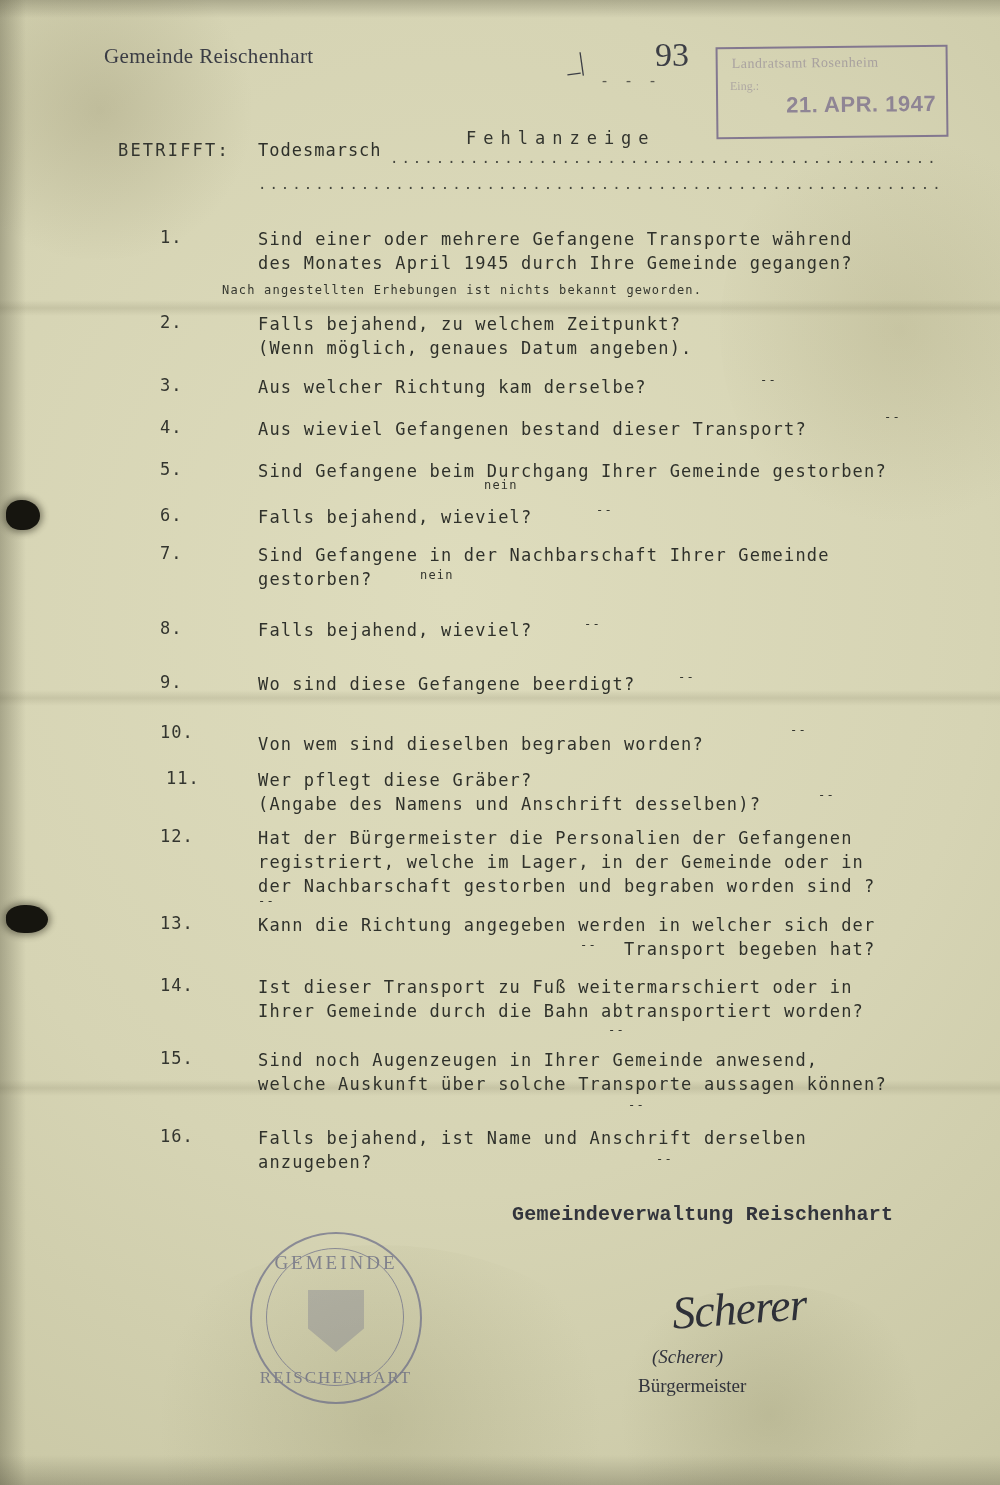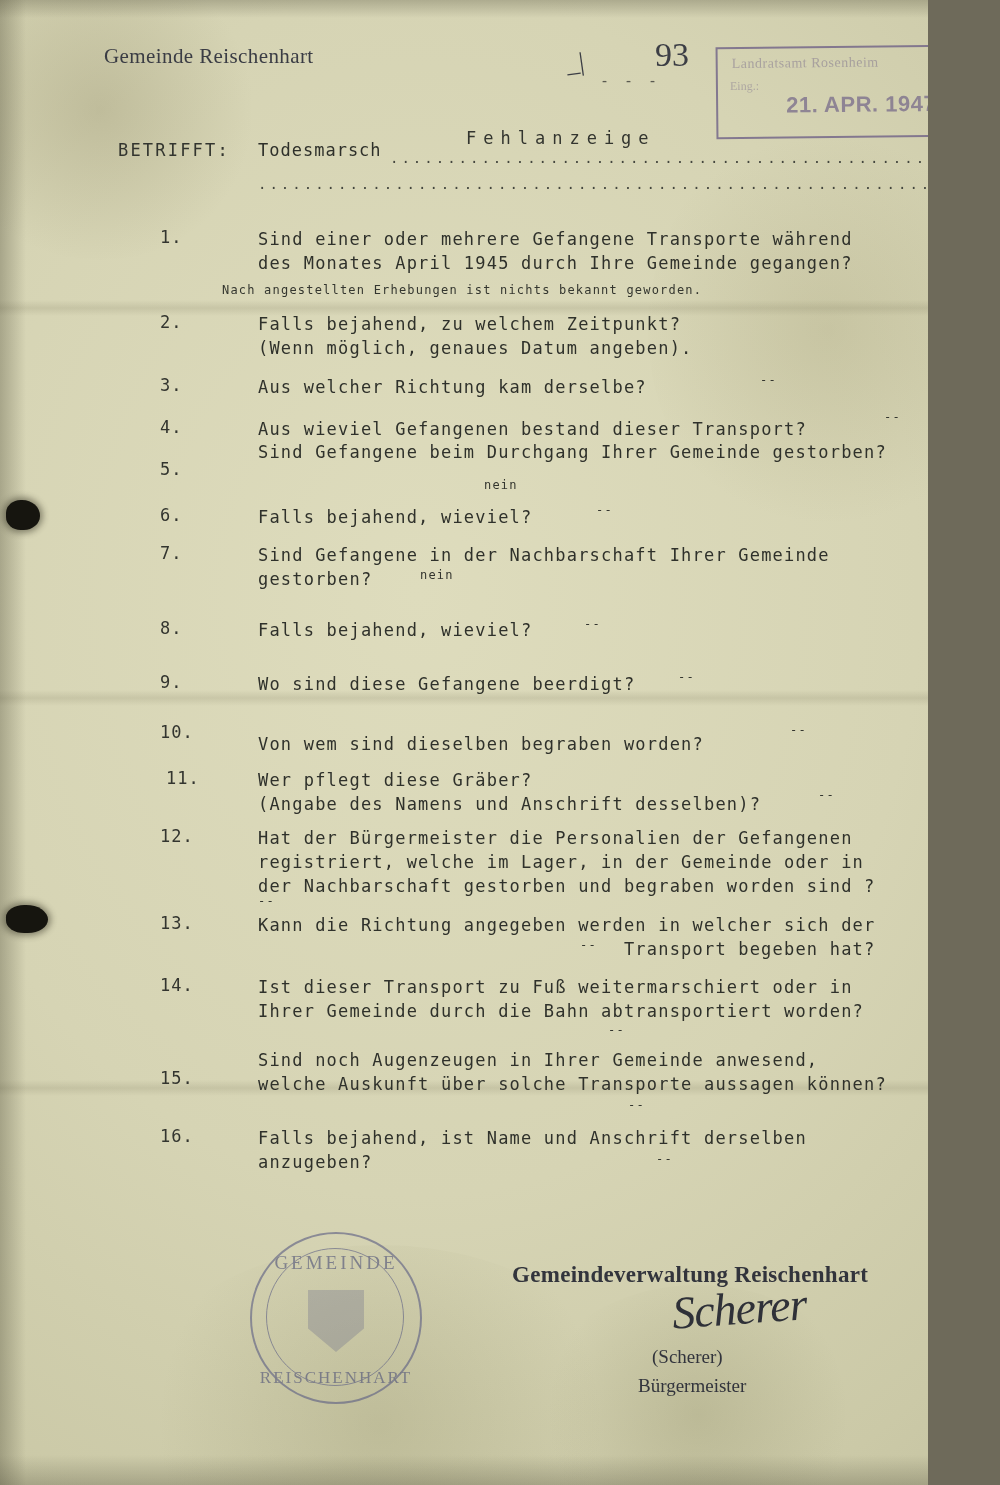--- a/index.html
+++ b/index.html
@@ -2,21 +2,21 @@
 <html lang="de"><head>
 <meta charset="utf-8">
 <style>
   html, body {
     margin: 0;
     padding: 0;
     background: #6e6a5a;
   }
   .page {
     position: relative;
-    width: 928px;
+    width: 1000px;
     height: 1485px;
     overflow: hidden;
     background:
       radial-gradient(ellipse 120% 90% at 45% 40%, #dedcbd 0%, #d6d4b4 45%, #cbc9a7 75%, #bdbb9a 100%);
     font-family: "DejaVu Sans Mono", monospace;
     color: #2d2f2c;
   }
   
   .stain {
     position: absolute;
@@ -248,23 +248,23 @@
     position: absolute;
     left: 56px; top: 56px;
     width: 56px; height: 62px;
     background: #5d5f84;
     opacity: 0.45;
     clip-path: polygon(0 0, 100% 0, 100% 62%, 50% 100%, 0 62%);
   }
   .gv-line {
     position: absolute;
     left: 512px;
-    top: 1262px;
-    font-family: Liberation Serif, serif;
-    font-size: 23px;
+    top: 1203px;
+    font-family: Liberation Mono, monospace;
+    font-size: 20px;
     font-weight: bold;
     letter-spacing: 0.3px;
     color: #32343c;
   }
   .sig {
     position: absolute;
     left: 672px;
     top: 1282px;
     font-family: "Liberation Serif", serif;
     font-style: italic;
@@ -273,20 +273,21 @@
     transform: rotate(-4deg);
     letter-spacing: -1px;
   }
   .sig-name {
     position: absolute;
     left: 652px;
     top: 1346px;
     font-family: "Liberation Serif", serif;
     font-size: 19px;
     color: #32343c;
+    font-style: italic;
   }
   .sig-role {
     position: absolute;
     left: 638px;
     top: 1375px;
     font-family: "Liberation Serif", serif;
     font-size: 19px;
     color: #32343c;
   }
 </style>
@@ -337,21 +338,21 @@
 
   <div class="q-num" style="left:160px; top:375px;">3.</div>
   <div class="q-text" style="top:375px;">Aus welcher Richtung kam derselbe?</div>
   <div class="answer" style="left:760px; top:373px;">--</div>
 
   <div class="q-num" style="left:160px; top:417px;">4.</div>
   <div class="q-text" style="top:417px;">Aus wieviel Gefangenen bestand dieser Transport?</div>
   <div class="answer" style="left:884px; top:410px;">--</div>
 
   <div class="q-num" style="left:160px; top:459px;">5.</div>
-  <div class="q-text" style="top:440px;">Sind Gefangene beim Durchgang Ihrer Gemeinde gestorben?</div>
+  <div class="q-text" style="top:459px;">Sind Gefangene beim Durchgang Ihrer Gemeinde gestorben?</div>
   <div class="answer" style="left:484px; top:478px;">nein</div>
 
   <div class="q-num" style="left:160px; top:505px;">6.</div>
   <div class="q-text" style="top:505px;">Falls bejahend, wieviel?</div>
   <div class="answer" style="left:596px; top:503px;">--</div>
 
   <div class="q-num" style="left:160px; top:543px;">7.</div>
   <div class="q-text" style="top:543px;">Sind Gefangene in der Nachbarschaft Ihrer Gemeinde
 gestorben?</div>
   <div class="answer" style="left:420px; top:568px;">nein</div>
@@ -382,21 +383,21 @@
   <div class="q-num" style="left:160px; top:913px;">13.</div>
   <div class="q-text" style="top:913px;text-align:right;">Kann die Richtung angegeben werden in welcher sich der
 Transport begeben hat?</div>
   <div class="answer" style="left:580px; top:938px;">--</div>
 
   <div class="q-num" style="left:160px; top:975px;">14.</div>
   <div class="q-text" style="top:975px;">Ist dieser Transport zu Fuß weitermarschiert oder in
 Ihrer Gemeinde durch die Bahn abtransportiert worden?</div>
   <div class="answer" style="left:608px; top:1023px;">--</div>
 
-  <div class="q-num" style="left:160px; top:1048px;margin-top:20px;">15.</div>
+  <div class="q-num" style="left:160px; top:1048px;">15.</div>
   <div class="q-text" style="top:1048px;">Sind noch Augenzeugen in Ihrer Gemeinde anwesend,
 welche Auskunft über solche Transporte aussagen können?</div>
   <div class="answer" style="left:628px; top:1098px;">--</div>
 
   <div class="q-num" style="left:160px; top:1126px;">16.</div>
   <div class="q-text" style="top:1126px;">Falls bejahend, ist Name und Anschrift derselben
 anzugeben?</div>
   <div class="answer" style="left:656px; top:1152px;">--</div>
 
   <div class="seal">

